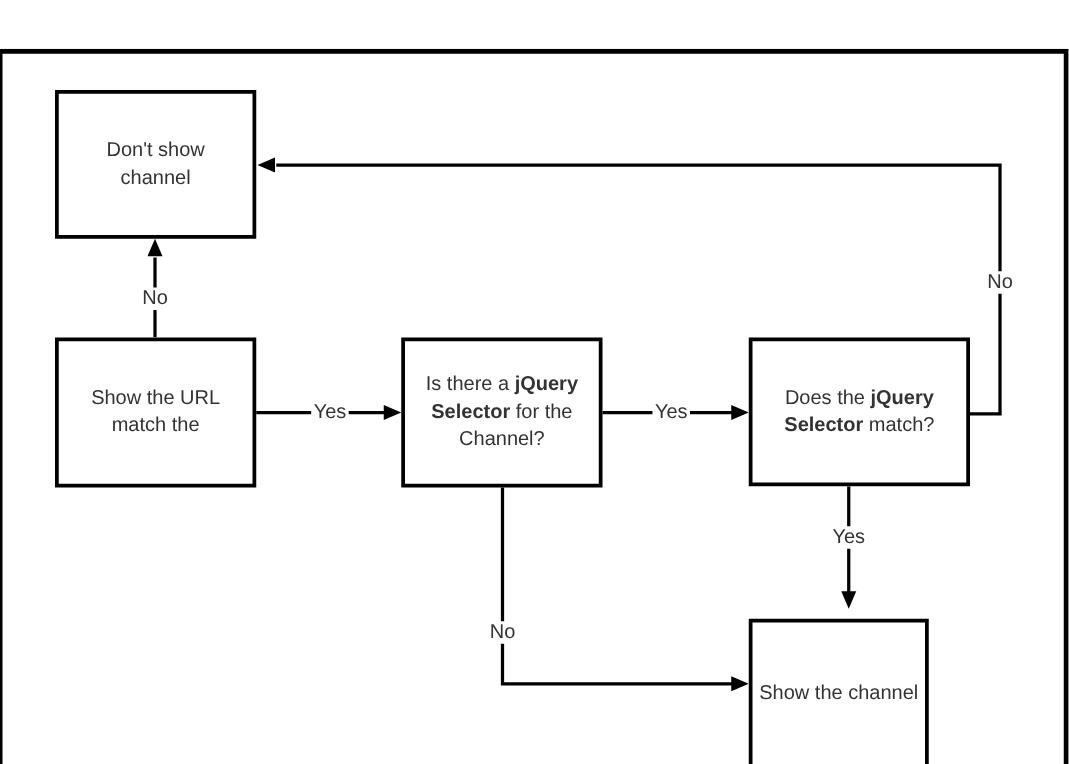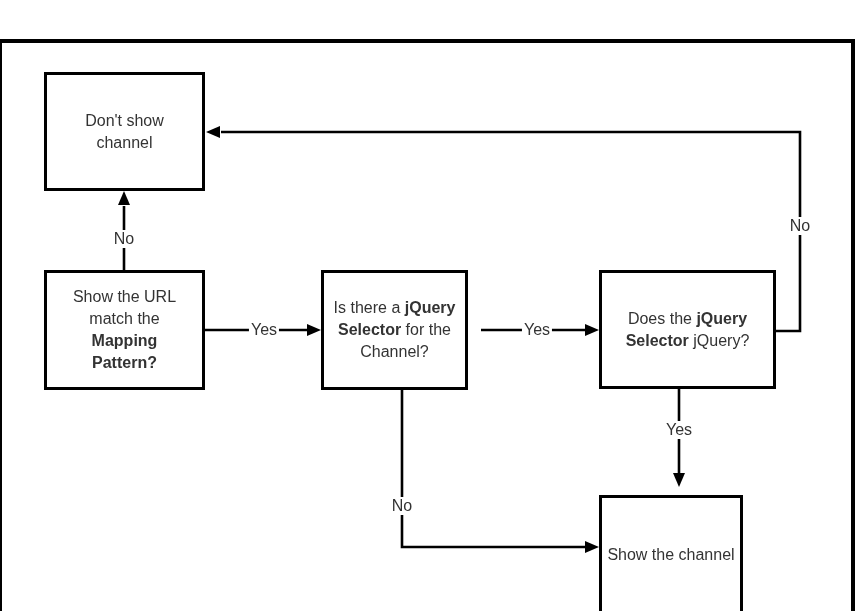--- a/index.html
+++ b/index.html
@@ -76,33 +76,32 @@
   </svg>
 
   <div class="node" style="left:44px;top:33px;width:161px;height:119px">
     <div class="node-text"><span>Don't show
 channel</span></div>
   </div>
 
   <div class="node" style="left:44px;top:231px;width:161px;height:120px">
     <div class="node-text"><span>Show the URL
 match the
-</span><span class="b">Mapping
-Pattern?</span></div>
+</span></div>
   </div>
 
-  <div class="node" style="left:321px;top:231px;width:147px;height:120px">
+  <div class="node" style="left:321px;top:231px;width:161px;height:120px">
     <div class="node-text"><span>Is there a </span><span class="b">jQuery
 Selector</span><span> for the
 Channel?</span></div>
   </div>
 
   <div class="node" style="left:599px;top:231px;width:177px;height:119px">
     <div class="node-text"><span>Does the </span><span class="b">jQuery
-Selector</span><span> jQuery?</span></div>
+Selector</span><span> match?</span></div>
   </div>
 
   <div class="node" style="left:599px;top:456px;width:144px;height:120px">
     <div class="node-text"><span>Show the channel</span></div>
   </div>
 
   <div class="edge-label" style="left:124px;top:200px">No</div>
   <div class="edge-label" style="left:264px;top:291px">Yes</div>
   <div class="edge-label" style="left:537px;top:291px">Yes</div>
   <div class="edge-label" style="left:800px;top:187px">No</div>

